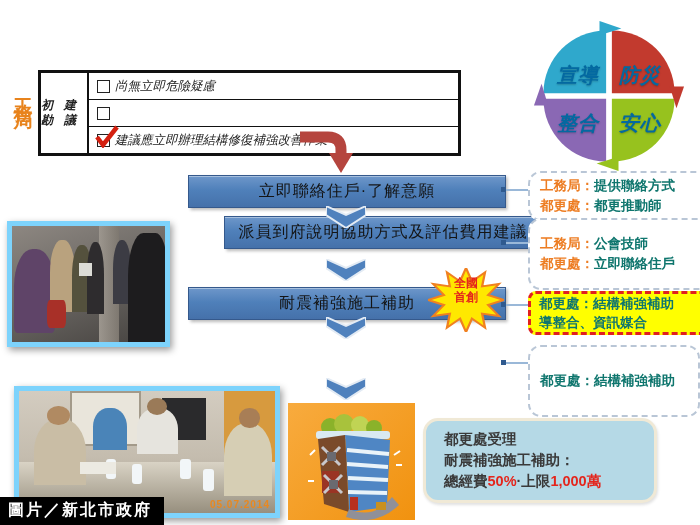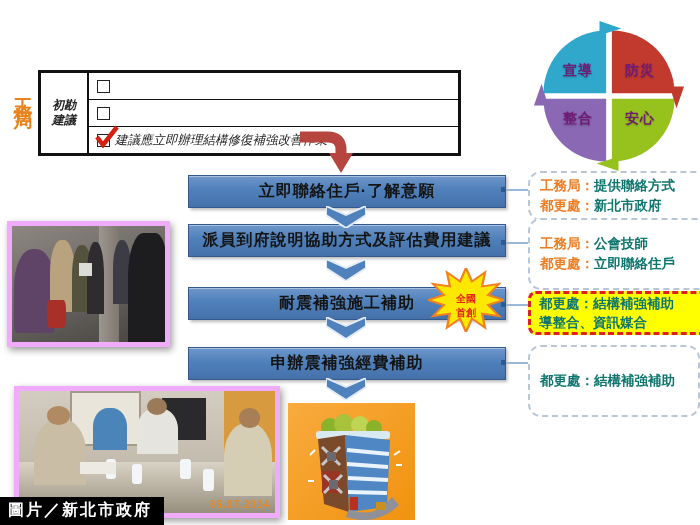--- a/index.html
+++ b/index.html
@@ -7,66 +7,66 @@
          font-family:"Liberation Sans","DejaVu Sans",sans-serif;}
   .abs{position:absolute;}
 
   
   .bureau{left:10px;top:82px;writing-mode:vertical-rl;text-orientation:upright;
           color:#e8831c;font-size:19px;font-weight:bold;letter-spacing:7px;}
 
   
   .form{left:38px;top:70px;width:417px;height:80px;border:3px solid #111;background:#fff;
         display:flex;font-family:"Liberation Serif","DejaVu Serif",serif;}
-  .form-header{width:46px;border-right:2px solid #111;display:flex;flex-direction:column;
+  .form-header{width:46px;border-right:2px solid #111;display:flex;
         align-items:center;justify-content:center;font-size:12px;font-weight:bold;font-style:italic;
         line-height:15px;color:#222;}
   .form-rows{flex:1;display:flex;flex-direction:column;}
   .form-row{flex:1;display:flex;align-items:center;padding-left:8px;gap:5px;
         border-bottom:1.5px solid #111;font-size:12.5px;font-style:italic;color:#222;white-space:nowrap;}
   .form-row:last-child{border-bottom:none;}
   .checkbox{width:11px;height:11px;border:1.5px solid #222;background:#fff;position:relative;flex:0 0 auto;}
   .checkbox svg{position:absolute;left:-4px;top:-11px;}
 
   
   .red-arrow{left:298px;top:128px;}
 
   
   .cycle{left:533px;top:20px;width:152px;height:152px;}
-  .cycle .q-label{position:absolute;width:56px;text-align:center;color:#701a75;font-size:14px;
-        font-weight:bold;text-shadow:0 1px 2px rgba(0,0,0,.25);letter-spacing:1px;}
+  .cycle .q-label{position:absolute;width:56px;text-align:center;color:#0369a1;font-size:20px;
+        font-weight:bold;text-shadow:0 1px 2px rgba(0,0,0,.25);letter-spacing:1px;font-style:italic;}
 
   
   .step{left:188px;width:316px;height:31px;background:linear-gradient(180deg,#6e97ca 0%,#4f80ba 45%,#4571aa 100%);
         border:1px solid #35598c;box-shadow:inset 0 1px 0 rgba(255,255,255,.4),1.5px 2px 3px rgba(0,0,0,.28);
         display:flex;align-items:center;justify-content:center;color:#141414;font-size:16px;
-        font-weight:bold;letter-spacing:1px;white-space:nowrap;}
+        font-weight:normal;letter-spacing:1px;white-space:nowrap;}
 
   .chevron{left:326px;width:40px;height:22px;}
 
   
   .conn{left:503px;width:26px;height:2px;background:#9ab8d8;}
   .conn .dot{position:absolute;left:-2px;top:-2px;width:5px;height:5px;background:#2f5a8f;}
 
   
   .callout{left:528px;width:166px;background:#fff;border:2px dashed #b9c6d6;border-radius:13px;
         font-weight:bold;font-size:13.5px;line-height:20px;padding:4px 4px 4px 10px;
         display:flex;flex-direction:column;justify-content:center;white-space:nowrap;}
   .callout .pf{color:#ed7d23;}
   .callout .rs{color:#0f766e;}
   .callout.hl{background:#ffff00;border:3px dashed #e02020;border-radius:8px;width:162px;
         line-height:19px;padding:2px 4px 2px 8px;}
 
   
   .star-wrap{left:428px;top:268px;width:76px;height:64px;}
   .star-wrap .star-text{position:absolute;left:0;top:8px;width:76px;text-align:center;
-        color:#e4251c;font-size:10px;font-weight:bold;line-height:14px;margin-top:16px;}
-
-  
-  .photo{background:#f0abfc;padding:5px;box-shadow:2px 3px 7px rgba(0,0,0,.4);}
+        color:#e4251c;font-size:12px;font-weight:bold;line-height:14px;}
+
+  
+  .photo{background:#7dd3fc;padding:5px;box-shadow:2px 3px 7px rgba(0,0,0,.4);}
   .photo .img{position:relative;width:100%;height:100%;overflow:hidden;}
   .p1{left:7px;top:221px;width:153px;height:116px;}
   .p1 .img{background:linear-gradient(160deg,#8d8781 0%,#6e6a66 45%,#45423f 100%);}
   .p2{left:14px;top:386px;width:256px;height:122px;}
   .p2 .img{background:linear-gradient(180deg,#d3ccc0 0%,#c4bcae 55%,#a49c8c 100%);}
   .blob{position:absolute;}
   .date-stamp{position:absolute;right:5px;bottom:3px;color:#e88820;font-size:10px;font-weight:bold;
         letter-spacing:1px;}
 
   
@@ -92,20 +92,21 @@
   <div class="abs bureau">工務局</div>
 
   <div class="abs form">
     <div class="form-header">
       <span>初勘</span>
       <span>建議</span>
     </div>
     <div class="form-rows">
       <div class="form-row">
         <span class="checkbox"></span>
+        <span>尚無立即危險疑慮</span>
       </div>
       <div class="form-row">
         <span class="checkbox"></span>
       </div>
       <div class="form-row">
         <span class="checkbox">
           <svg width="26" height="24" viewBox="0 0 26 24">
             <path d="M3,13 L9,21 L23,3" stroke="#d42010" stroke-width="4.5" fill="none"></path>
           </svg>
         </span>
@@ -130,23 +131,22 @@
       <polygon points="16,90 1,90 9,67" fill="#8a68b4"></polygon>
       <polygon points="90,144 90,159 67,151" fill="#97c21e"></polygon>
     </svg>
     <div class="q-label" style="left:17px;top:42px;">宣導</div>
     <div class="q-label" style="left:79px;top:42px;">防災</div>
     <div class="q-label" style="left:79px;top:90px;">安心</div>
     <div class="q-label" style="left:17px;top:90px;">整合</div>
   </div>
 
   <div class="abs step" style="top:175px;">立即聯絡住戶·了解意願</div>
-  <div class="abs step" style="top:224px;">派員到府說明協助方式及評估費用建議</div>
+  <div class="abs step" style="top:216px;margin-left:36px;">派員到府說明協助方式及評估費用建議</div>
   <div class="abs step" style="top:287px;">耐震補強施工補助</div>
-  <div class="abs step" style="top:347px;">申辦震補強經費補助</div>
 
   <svg class="abs chevron" style="top:206px;" viewBox="0 0 40 22">
     <polygon points="0,0 20,9 40,0 40,9 20,22 0,9" fill="#4f81bd" stroke="#e3ebf4" stroke-width="2"></polygon>
     </svg>
   <svg class="abs chevron" style="top:259px;" viewBox="0 0 40 22">
     <polygon points="0,0 20,9 40,0 40,9 20,22 0,9" fill="#4f81bd" stroke="#e3ebf4" stroke-width="2"></polygon>
     </svg>
   <svg class="abs chevron" style="top:317px;" viewBox="0 0 40 22">
     <polygon points="0,0 20,9 40,0 40,9 20,22 0,9" fill="#4f81bd" stroke="#e3ebf4" stroke-width="2"></polygon>
     </svg>
@@ -162,21 +162,21 @@
     </div>
   <div class="abs conn" style="top:304px;">
       <div class="dot"></div>
     </div>
   <div class="abs conn" style="top:362px;">
       <div class="dot"></div>
     </div>
 
   <div class="abs callout" style="top:171px;height:38px;">
     <div><span class="pf">工務局：</span><span class="rs">提供聯絡方式</span></div>
-    <div><span class="pf">都更處：</span><span class="rs">新北市政府</span></div>
+    <div><span class="pf">都更處：</span><span class="rs">都更推動師</span></div>
   </div>
   <div class="abs callout" style="top:218px;height:60px;">
     <div><span class="pf">工務局：</span><span class="rs">公會技師</span></div>
     <div><span class="pf">都更處：</span><span class="rs">立即聯絡住戶</span></div>
   </div>
   <div class="abs callout hl" style="top:291px;height:34px;">
     <div><span class="rs">都更處：結構補強補助</span></div>
     <div><span class="rs">導整合、資訊媒合</span></div>
   </div>
   <div class="abs callout" style="top:333px;width:154px;height:60px;margin-top:12px;">
@@ -256,16 +256,21 @@
       <rect x="62" y="94" width="8" height="13" fill="#b83020"></rect>
       <g stroke="#ffffff" stroke-width="2">
         <line x1="106" y1="52" x2="112" y2="48"></line>
           <line x1="108" y1="62" x2="114" y2="62"></line>
         <line x1="22" y1="52" x2="27" y2="47"></line>
           <line x1="20" y1="78" x2="26" y2="78"></line>
       </g>
     </svg>
   </div>
 
+  <div class="abs subsidy">
+    <div>都更處受理</div>
+    <div>耐震補強施工補助：</div>
+    <div><span>總經費</span><span class="red">50%</span><span>·上限</span><span class="red">1,000萬</span></div>
+  </div>
 
   <div class="abs credit">圖片／新北市政府</div>
 
 </div>
 
 </body></html>

